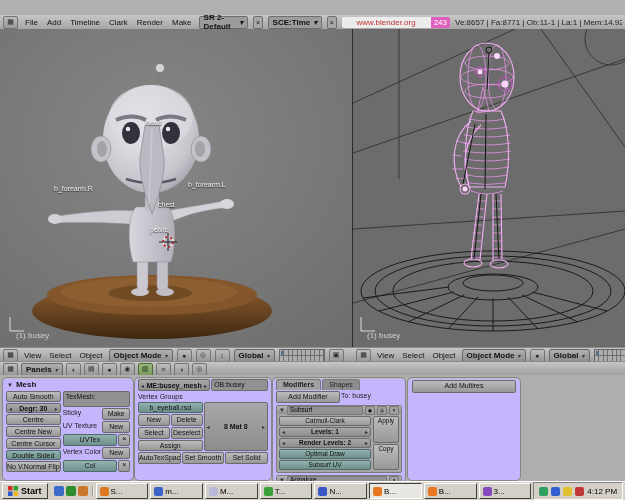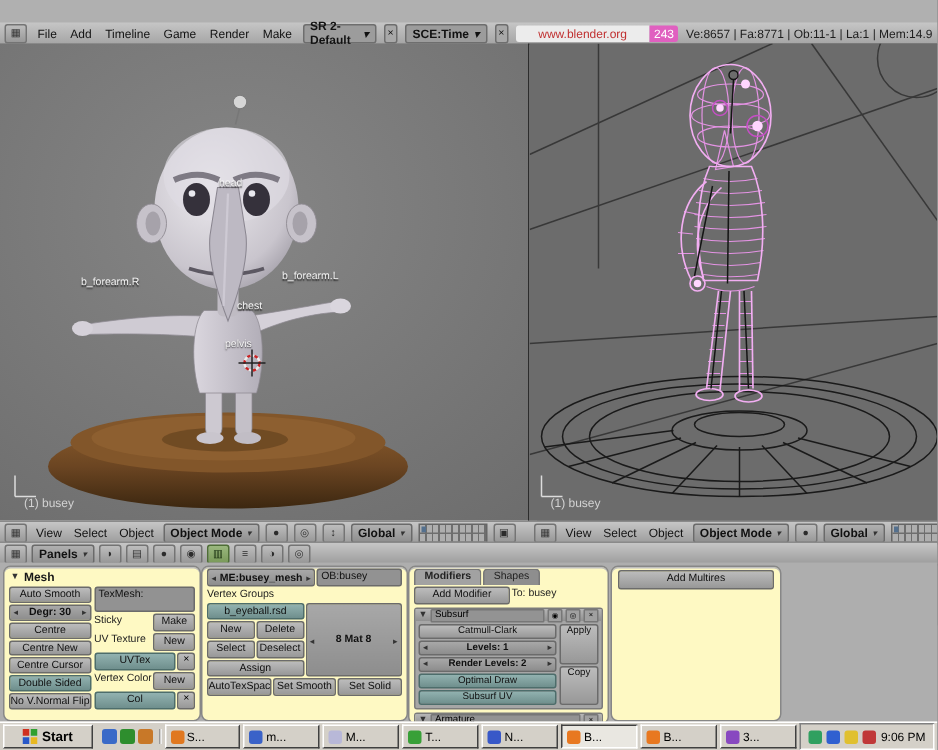--- a/index.html
+++ b/index.html
@@ -52,21 +52,21 @@
     background:linear-gradient(#b0b0b0,#8f8f8f);border:1px solid #6a6a6a;
     border-radius:2px;padding:0 4px;font-size:8px;}
   .drop .dd{font-size:6px;color:#333;}
   .layers{width:44px;height:11px;flex:none;border:1px solid #666;position:relative;
     background:repeating-linear-gradient(90deg,#aeaeae 0 3.4px,#6e6e6e 3.4px 4.4px);}
   .layers::after{content:"";position:absolute;left:0;right:0;top:5px;height:1px;background:#6e6e6e;}
   .layers::before{content:"";position:absolute;left:1px;top:1px;width:3px;height:4px;background:#54708e;}
   .ic.on{background:linear-gradient(#9ab87e,#7a9a5a);border-color:#4e6e36;color:#13290a;}
   
   .bw{position:absolute;left:0;top:375px;right:0;height:107px;background:#aeaeae;overflow:hidden;}
-  .panel{position:absolute;top:2px;background:#fef9c3;border:1px solid #878787;
+  .panel{position:absolute;top:2px;background:#c4b5fd;border:1px solid #878787;
     border-radius:5px;box-shadow:inset 0 1px 0 #bfbfbf;overflow:hidden;}
   .ph{height:11px;display:flex;align-items:center;gap:3px;padding:1px 4px 0;}
   .tri{font-size:6px;color:#333;}
   .pt{font-size:8px;font-weight:bold;color:#171717;}
   .col{display:flex;flex-direction:column;gap:1px;}
   .row{display:flex;gap:1px;}
   .btn{background:linear-gradient(#bcbcbc,#989898);border:1px solid #6b6b6b;border-radius:2px;
     font-size:7px;height:10px;line-height:9px;text-align:center;color:#101010;
     overflow:hidden;white-space:nowrap;flex:1;}
   .btn.teal{background:linear-gradient(#92b2b0,#6f8f8d);border-color:#4d6d6b;}
@@ -91,21 +91,21 @@
     height:7px;line-height:6px;font-size:6.5px;padding:0 2px;}
   .mic{width:8px;height:7px;flex:none;display:inline-flex;align-items:center;justify-content:center;
     font-size:5px;background:#a0a0a0;border:1px solid #777;border-radius:1px;}
   .modbody{display:flex;gap:2px;padding:1px 2px 2px;}
   .modbody .btn,.modbody .fieldf,.modbody .numf{height:9px;line-height:8px;font-size:6.5px;}
   .modbody .col{gap:0;}
   .modbody .col>*{margin-top:1px;}
   
   .taskbar{position:absolute;left:0;right:0;bottom:0;height:18px;background:#d4d0c8;
     border-top:1px solid #fff;display:flex;align-items:center;gap:2px;padding:0 2px;}
-  .start{height:14px;flex:none;display:flex;align-items:center;gap:3px;padding:0 12px;
+  .start{height:14px;flex:none;display:flex;align-items:center;gap:3px;padding:0 5px;
     background:#d4d0c8;border:1px solid;border-color:#fff #404040 #404040 #fff;
     font-size:9px;font-weight:bold;color:#000;}
   .ql{display:flex;gap:2px;flex:none;padding:0 4px;align-items:center;
     border-right:2px groove #eee;}
   .qli{width:10px;height:10px;border-radius:2px;}
   .tbtn{flex:1 1 0;min-width:0;height:14px;background:#d4d0c8;
     border:1px solid;border-color:#fff #404040 #404040 #fff;
     display:flex;align-items:center;gap:2px;padding:0 3px;font-size:8px;color:#000;overflow:hidden;}
   .tbtn.on{border-color:#404040 #fff #fff #404040;background:#e9e7e1;}
   .tico{width:9px;height:9px;border-radius:2px;flex:none;}
@@ -117,21 +117,21 @@
 <body>
 
 <div class="screen">
 
 
   <div class="menubar">
     <span class="ic">▦</span>
     <span class="mtxt">File</span>
     <span class="mtxt">Add</span>
     <span class="mtxt">Timeline</span>
-    <span class="mtxt">Game</span>
+    <span class="mtxt">Clark</span>
     <span class="mtxt">Render</span>
     <span class="mtxt">Make</span>
     <span class="selector">
       <b>SR 2-Default</b>
       <i class="dd">▾</i>
     </span>
     <span class="selx">×</span>
     <span class="selector">
       <b>SCE:Time</b>
       <i class="dd">▾</i>
@@ -577,17 +577,17 @@
     </span>
     <span class="tbtn">
       <span class="tico" style="background:#8848c0;"></span>
       <span>3...</span>
     </span>
     <span class="tray">
       <span class="trico" style="background:#30a060;"></span>
       <span class="trico" style="background:#3060d0;"></span>
       <span class="trico" style="background:#e0c030;"></span>
       <span class="trico" style="background:#c03838;"></span>
-      <span>9:06 PM</span>
+      <span>4:12 PM</span>
     </span>
   </div>
 
 </div>
 
 </body></html>

